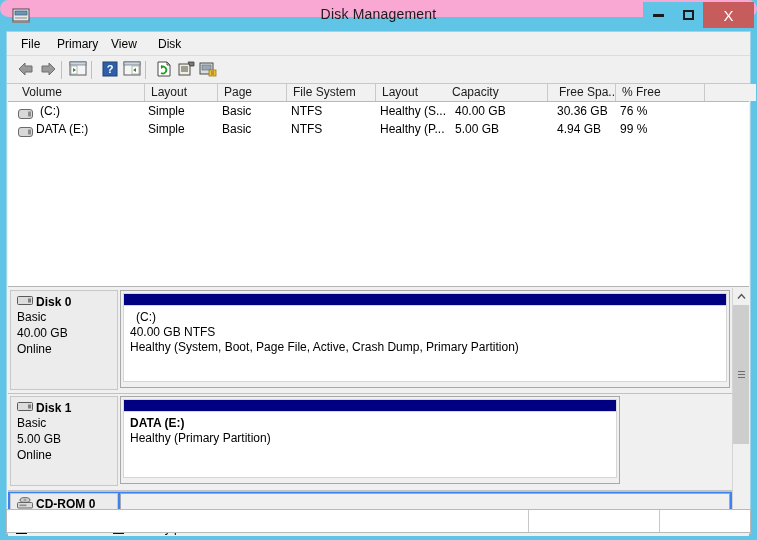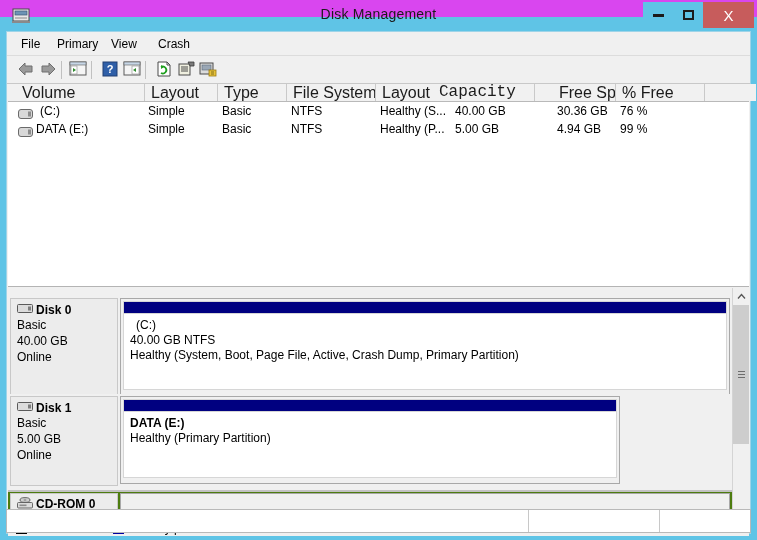--- a/index.html
+++ b/index.html
@@ -11,21 +11,22 @@
     -webkit-font-smoothing:none;
   }
   .window{
     position:absolute;left:0;top:0;width:757px;height:540px;
     background:#5fc4e6;
     box-sizing:border-box;
   }
   
   .titlebar{
     position:absolute;left:0;top:0;width:757px;height:17px;
-    background:#d946ef;
+    background:#f9a8d4;
+    border-radius:12px;
   }
   .app-icon{
     position:absolute;left:11px;top:5px;width:20px;height:20px;
   }
   .title-text{
     position:absolute;left:0;top:6px;width:757px;text-align:center;
     font-size:14px;color:#1b1b1b;letter-spacing:0.2px;
   }
   .caption-btns{position:absolute;right:3px;top:2px;height:26px;display:flex;}
   .cap-btn{
@@ -70,21 +71,21 @@
   .vol-panel{
     position:absolute;left:1px;top:52px;width:741px;height:203px;
     background:#fff;border-bottom:1px solid #b4b4b4;box-sizing:border-box;
   }
   .vol-header{
     position:absolute;left:0;top:0;width:741px;height:18px;
     background:#f1f1f1;border-bottom:1px solid #b9b9b9;box-sizing:border-box;
   }
   .vh-cell{
     position:absolute;top:0;height:17px;line-height:17px;
-    font-size:16px;color:#1b1b1b;
+    font-size:12px;color:#1b1b1b;
     border-right:1px solid #c9c9c9;
     padding-left:6px;box-sizing:border-box;
     background:#f1f1f1;
     white-space:nowrap;overflow:hidden;cursor:default;
   }
   .vol-rows{position:absolute;left:0;top:18px;width:741px;}
   .vol-row{position:relative;height:18px;}
   .vr-cell{
     position:absolute;top:0;height:18px;line-height:18px;
     font-size:12px;color:#000;white-space:nowrap;overflow:hidden;
@@ -129,21 +130,21 @@
   .part-body{
     background:#fff;border:1px solid #d6d6d6;border-top:none;box-sizing:border-box;
     padding:4px 6px 0 6px;
   }
   .part-title{font-size:12px;color:#000;line-height:15px;}
   .part-line{font-size:12px;color:#000;line-height:15px;}
   .b{font-weight:bold;}
 
   
   .cdrom-row{
-    position:absolute;left:0;width:724px;height:24px;background:#4d7c0f;
+    position:absolute;left:0;width:724px;height:24px;background:#3b82f6;
     border-top:1px solid #c2c2c2;box-sizing:border-box;text-align:right;
   }
   .cdrom-info{
     position:absolute;left:2px;top:1px;width:108px;height:22px;
     background:#ececec;border:1px solid #c8c8c8;box-sizing:border-box;
     display:flex;align-items:center;padding-left:6px;gap:3px;
   }
   .cdrom-name{font-size:12px;font-weight:bold;color:#000;}
   .cdrom-graph{
     position:absolute;left:112px;top:1px;width:610px;height:22px;
@@ -215,21 +216,21 @@
       </div>
     </div>
   </div>
 
   <div class="client">
 
     <div class="menubar">
       <div class="menu-item">File</div>
       <div class="menu-item">Primary</div>
       <div class="menu-item">View</div>
-      <div class="menu-item">Crash</div>
+      <div class="menu-item">Disk</div>
     </div>
 
     <div class="toolbar">
       <div class="tb-btn" style="left:8px;">
         <span>
           <svg width="18" height="16" viewBox="0 0 18 16">
             <path d="M8 2 L2 8 L8 14 L8 11 L15 11 L15 5 L8 5 Z" fill="#9a9a9a" stroke="#6e6e6e" stroke-width="1"></path>
           </svg>
         </span>
       </div>
@@ -302,24 +303,24 @@
           </svg>
         </span>
       </div>
     </div>
 
     <div class="vol-panel">
 
       <div class="vol-header">
         <div class="vh-cell" style="left:8px;width:129px;">Volume</div>
         <div class="vh-cell" style="left:137px;width:73px;">Layout</div>
-        <div class="vh-cell" style="left:210px;width:69px;">Type</div>
+        <div class="vh-cell" style="left:210px;width:69px;">Page</div>
         <div class="vh-cell" style="left:279px;width:89px;">File System</div>
         <div class="vh-cell" style="left:368px;width:75px;">Layout</div>
-        <div class="vh-cell" style="left:425px;width:102px;font-family:Liberation Mono, monospace;">Capacity</div>
+        <div class="vh-cell" style="left:438px;width:102px;">Capacity</div>
         <div class="vh-cell" style="left:545px;width:63px;">Free Spa...</div>
         <div class="vh-cell" style="left:608px;width:89px;">% Free</div>
         <div class="vh-cell" style="left:697px;width:51px;border-right:none;"></div>
       </div>
 
       <div class="vol-rows">
 
         <div class="vol-row">
           <div class="vr-cell" style="left:10px;width:127px;padding-left:22px;box-sizing:border-box;">
             <span class="vol-icon">
@@ -357,21 +358,21 @@
           <div class="vr-cell" style="left:549px;width:59px;">4.94 GB</div>
           <div class="vr-cell" style="left:612px;width:85px;">99 %</div>
         </div>
 
       </div>
     </div>
 
     <div class="disk-panel">
       <div class="disk-scroll">
 
-        <div class="disk-row" style="top:8px;height:106px;">
+        <div class="disk-row" style="top:0;height:106px;">
           <div class="disk-info" style="height:100px;">
             <div class="disk-name">
               <span>
                 <svg width="16" height="11" viewBox="0 0 16 11">
                   <rect x="0.5" y="1.5" width="15" height="8" rx="1" fill="#dcdcdc" stroke="#5a5a5a" stroke-width="1"></rect>
                   <rect x="11" y="3.5" width="3" height="4" fill="#7e7e7e"></rect>
                 </svg>
               </span>
               <span>Disk 0</span>
             </div>

